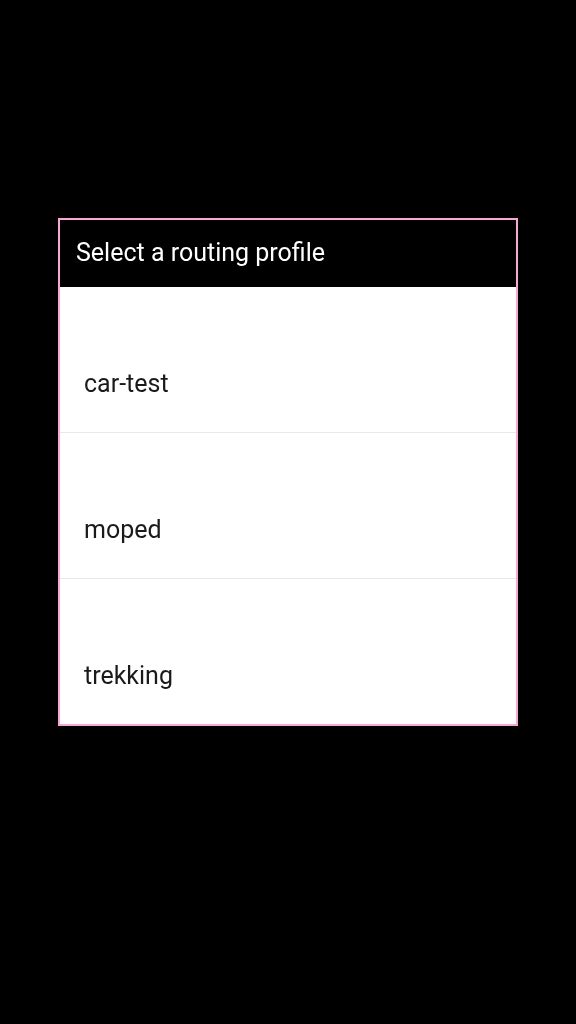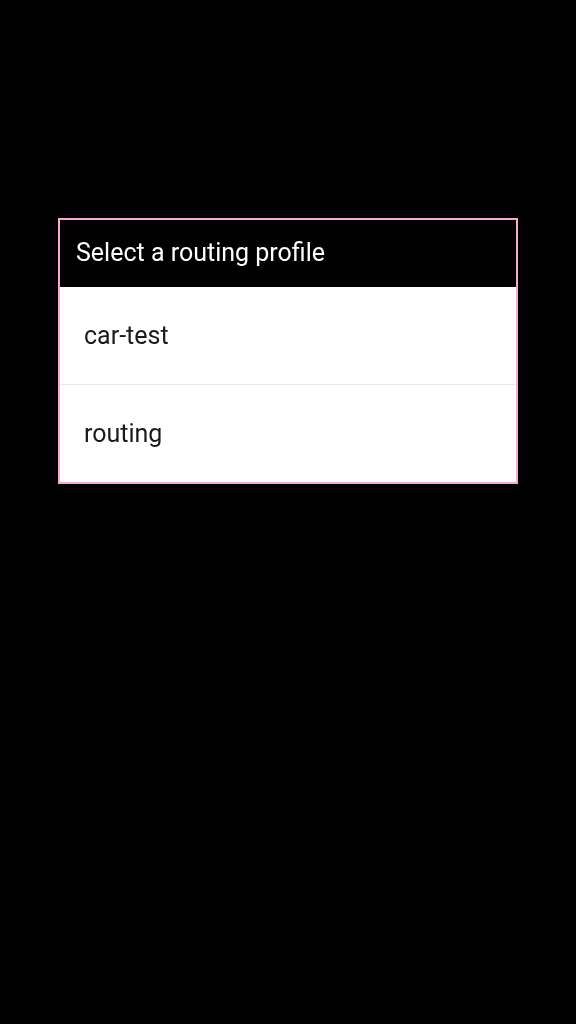--- a/index.html
+++ b/index.html
@@ -30,20 +30,21 @@
     .dialog-title {
       color: #ffffff;
       font-size: 25px;
       font-weight: 400;
     }
     .list-item {
       background: #ffffff;
       padding: 34px 24px;
       border-bottom: 1px solid #e8e8e8;
       cursor: pointer;
+      margin-top: 48px;
     }
     .list-item:last-child {
       border-bottom: none;
     }
     .list-item-label {
       color: #1a1a1a;
       font-size: 25px;
       font-weight: 400;
     }
   </style>
@@ -51,15 +52,18 @@
 <body>
 
 <div class="dialog">
   <div class="dialog-header">
     <div class="dialog-title">Select a routing profile</div>
   </div>
   <div class="list-item">
     <span class="list-item-label">car-test</span>
   </div>
   <div class="list-item">
-    <span class="list-item-label">routing</span>
+    <span class="list-item-label">moped</span>
+  </div>
+  <div class="list-item">
+    <span class="list-item-label">trekking</span>
   </div>
 </div>
 
 </body></html>

